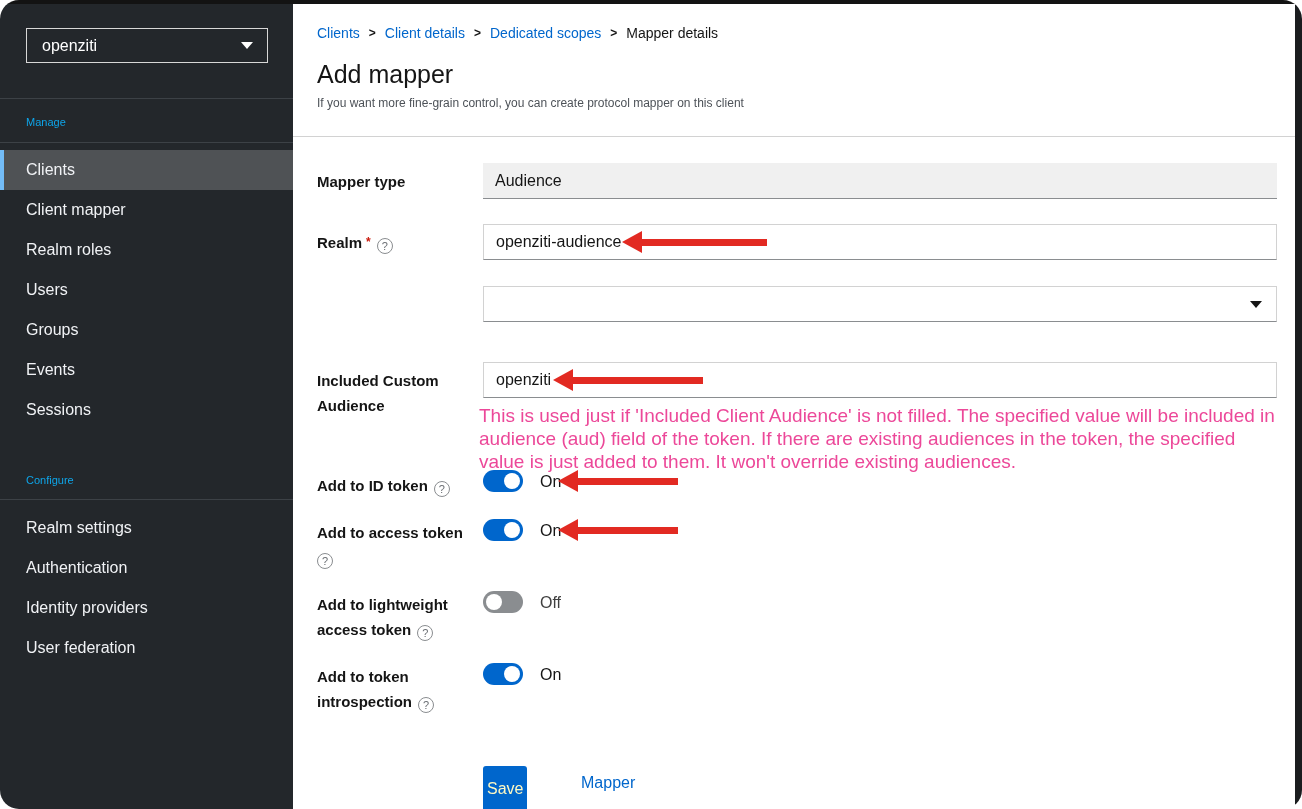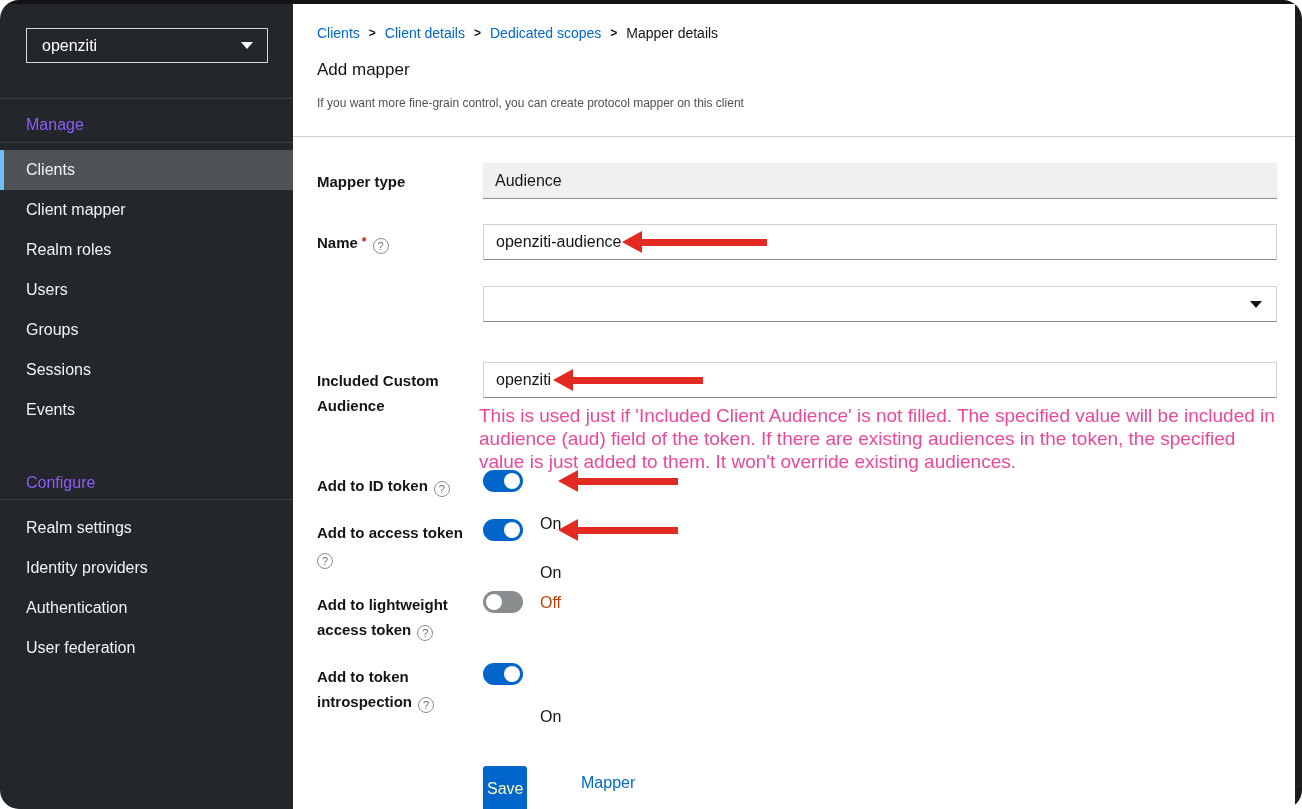--- a/index.html
+++ b/index.html
@@ -13,34 +13,34 @@
 
   
   .sidebar { position:absolute; left:0; top:4px; width:293px; height:805px; background:#23272b; }
   .realm-select { position:absolute; left:26px; top:24px; width:242px; height:35px;
                   border:1px solid #d8d8d8; display:flex; align-items:center;
                   padding:0 14px 0 15px; cursor:pointer; }
   .realm-select .txt { color:#fff; font-size:16px; flex:1; }
   .caret-down-w { width:0; height:0; border-left:6px solid transparent;
                   border-right:6px solid transparent; border-top:7px solid #fff; }
   .side-divider { position:absolute; left:0; width:293px; height:1px; background:#3c4146; }
-  .nav-group-label { position:absolute; left:26px; font-size:16px; color:#8b5cf6; }
+  .nav-group-label { position:absolute; left:26px; font-size:11px; color:#0ea5e9; }
   .nav-list { position:absolute; left:0; width:293px; }
   .nav-item { height:40px; display:flex; align-items:center; padding-left:22px;
               border-left:4px solid transparent; color:#f0f2f5; font-size:16px; cursor:pointer; }
   .nav-item.active { background:#4f5255; border-left-color:#73bcf7; }
 
   
   .main { position:absolute; left:293px; top:4px; width:1002px; height:805px; background:#fff; }
   .breadcrumb { position:absolute; left:24px; top:21px; display:flex; align-items:center;
                 font-size:14px; }
   .breadcrumb a { color:#0066cc; text-decoration:none; cursor:pointer; }
   .crumb-sep { margin:0 9px; font-weight:700; font-size:12px; color:#151515; }
   .crumb-current { color:#151515; }
-  .page-title { position:absolute; left:24px; top:56px; font-size:17px; font-weight:500; color:#151515; }
+  .page-title { position:absolute; left:24px; top:56px; font-size:25px; font-weight:500; color:#151515; }
   .page-subtitle { position:absolute; left:24px; top:92px; font-size:12px; color:#4d5258; }
   .header-divider { position:absolute; left:0; top:132px; width:1002px; height:1px; background:#d2d2d2; }
 
   
   .f-label { position:absolute; left:24px; width:165px; font-size:15px; font-weight:700;
              color:#151515; line-height:25px; }
   .req { color:#c9190b; font-size:12px; vertical-align:top; margin-left:4px; }
   .help-icon { display:inline-block; width:16px; height:16px; border:1px solid #8a8d90;
                border-radius:50%; color:#6a6e73; font-size:11px; font-weight:400; line-height:14px;
                text-align:center; margin-left:6px; vertical-align:-2px; cursor:pointer; }
@@ -58,21 +58,21 @@
   .help-text { position:absolute; left:186px; top:400px; width:800px; font-size:19px;
                line-height:23px; color:#ec4899; }
 
   
   .switch { position:absolute; left:190px; width:40px; height:22px; border-radius:11px;
             display:flex; align-items:center; cursor:pointer; }
   .switch.on  { background:#0066cc; justify-content:flex-end; }
   .switch.off { background:#8a8d90; justify-content:flex-start; }
   .switch .knob { width:16px; height:16px; border-radius:50%; background:#fff; margin:0 3px; }
   .switch-state { position:absolute; left:247px; font-size:16px; }
-  .state-on { color:#151515;margin-top:42px; } .state-off { color:#c2410c; }
+  .state-on { color:#151515; } .state-off { color:#404040; }
 
   
   .arrow { position:absolute; display:flex; align-items:center; height:22px; pointer-events:none; }
   .arrow .head { width:0; height:0; border-top:11px solid transparent;
                  border-bottom:11px solid transparent; border-right:20px solid #e22a22; }
   .arrow .shaft { height:7px; background:#e22a22; }
 
   
   .save-btn { position:absolute; left:190px; top:762px; height:46px; padding:0 4px;
               background:#0066cc; color:#fef9c3; border:none; border-radius:3px; font-size:16px;
@@ -95,31 +95,31 @@
     <div class="side-divider" style="top:94px"></div>
     <div class="nav-group-label" style="top:112px">Manage</div>
     <div class="side-divider" style="top:138px"></div>
 
     <div class="nav-list" style="top:146px">
       <div class="nav-item active">Clients</div>
       <div class="nav-item">Client mapper</div>
       <div class="nav-item">Realm roles</div>
       <div class="nav-item">Users</div>
       <div class="nav-item">Groups</div>
+      <div class="nav-item">Events</div>
       <div class="nav-item">Sessions</div>
-      <div class="nav-item">Events</div>
     </div>
 
     <div class="nav-group-label" style="top:470px">Configure</div>
     <div class="side-divider" style="top:495px"></div>
 
     <div class="nav-list" style="top:504px">
       <div class="nav-item">Realm settings</div>
+      <div class="nav-item">Authentication</div>
       <div class="nav-item">Identity providers</div>
-      <div class="nav-item">Authentication</div>
       <div class="nav-item">User federation</div>
     </div>
   </nav>
 
   <main class="main">
 
     <div class="breadcrumb">
       <a>Clients</a>
       <span class="crumb-sep">&gt;</span>
       <a>Client details</a>
@@ -134,21 +134,21 @@
     <div class="header-divider"></div>
 
     <div class="f-label" style="top:165px">
       <span>Mapper type</span>
     </div>
     <div class="field field-readonly" style="top:159px">
       <span>Audience</span>
     </div>
 
     <div class="f-label" style="top:226px">
-      <span>Name</span><span class="req">*</span><span class="help-icon">?</span>
+      <span>Realm</span><span class="req">*</span><span class="help-icon">?</span>
     </div>
     <input class="field text-input" style="top: 220px;" type="text" value="openziti-audience">
     <div class="arrow" style="top:227px; left:329px">
       <span class="head"></span>
         <span class="shaft" style="width:125px"></span>
     </div>
 
     <div class="field select-box" style="top:282px">
       <span class="sel-val"></span>
       <span class="caret-down-b"></span>

